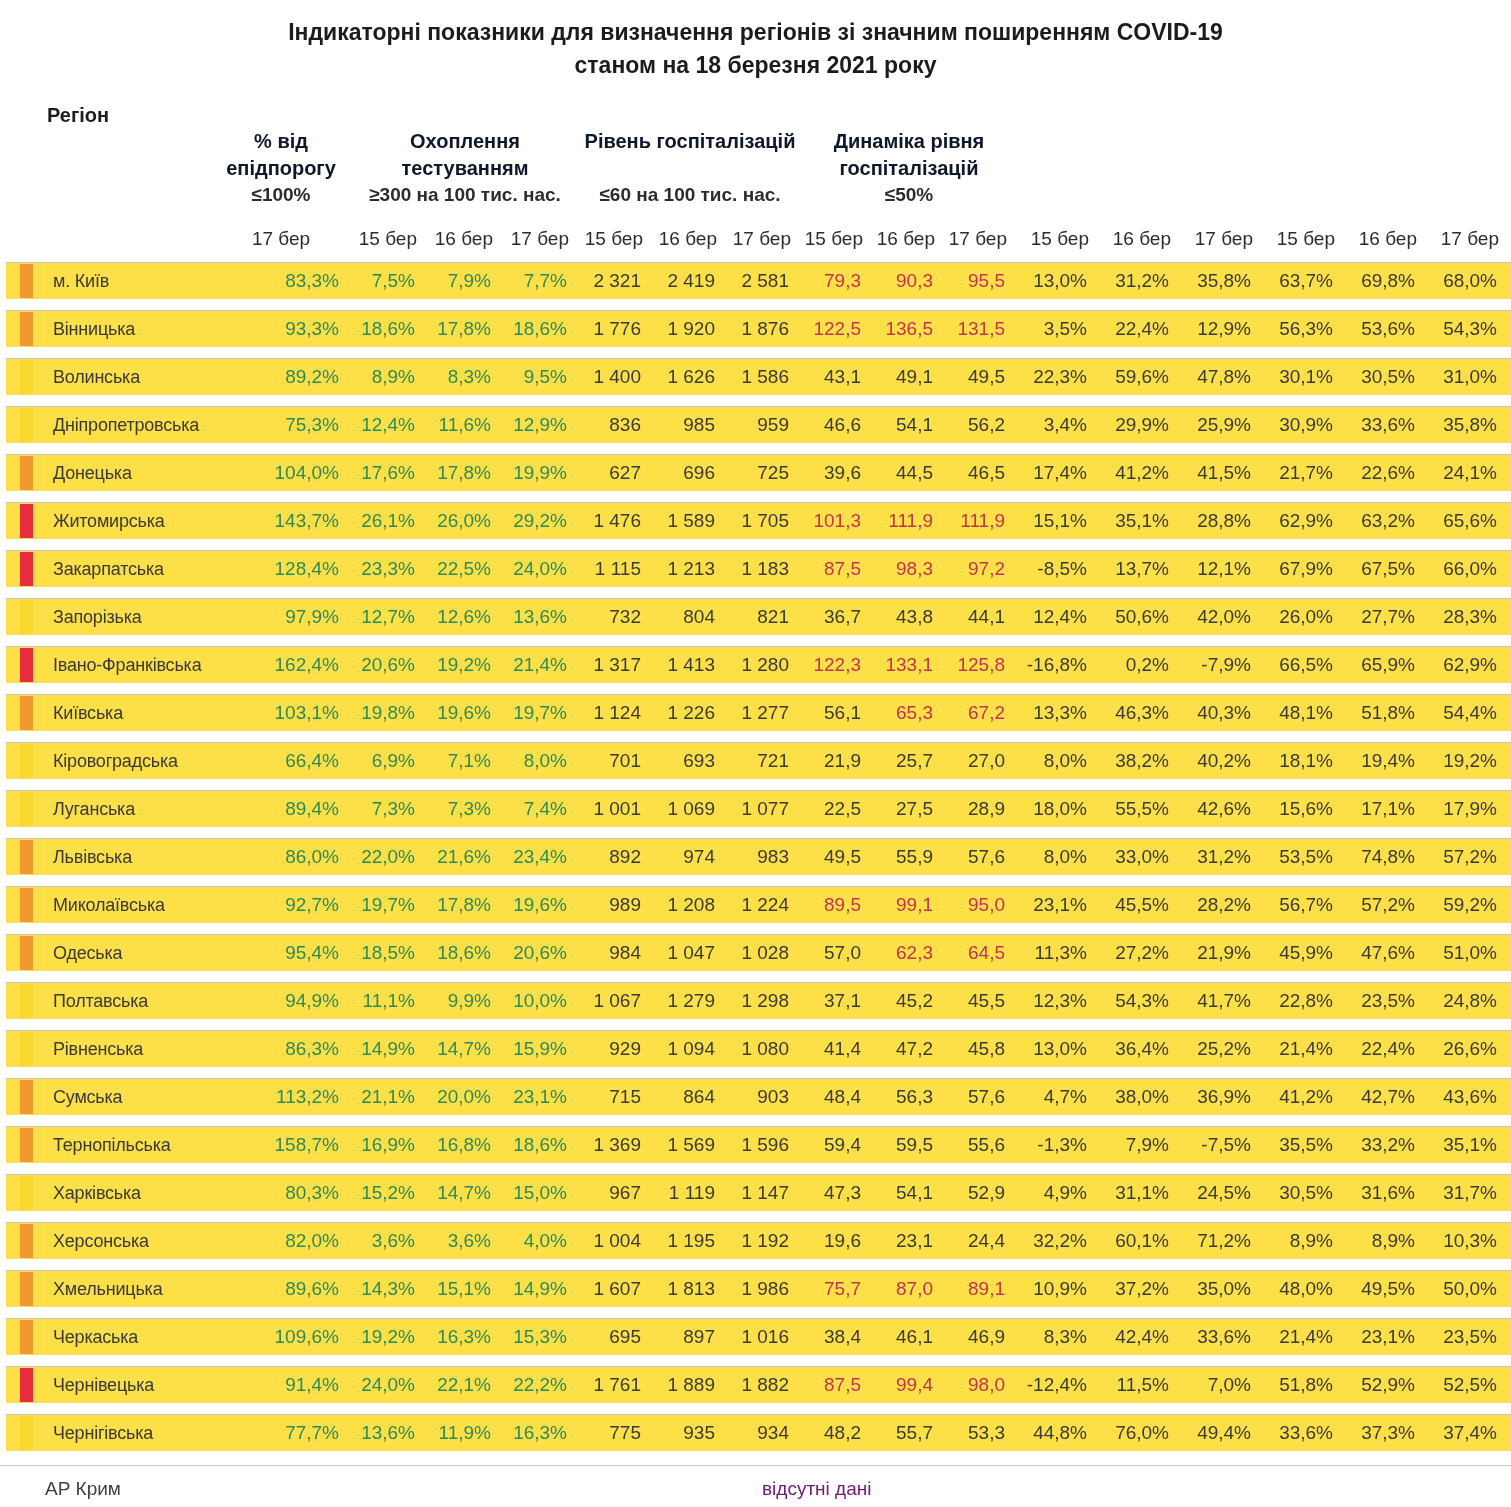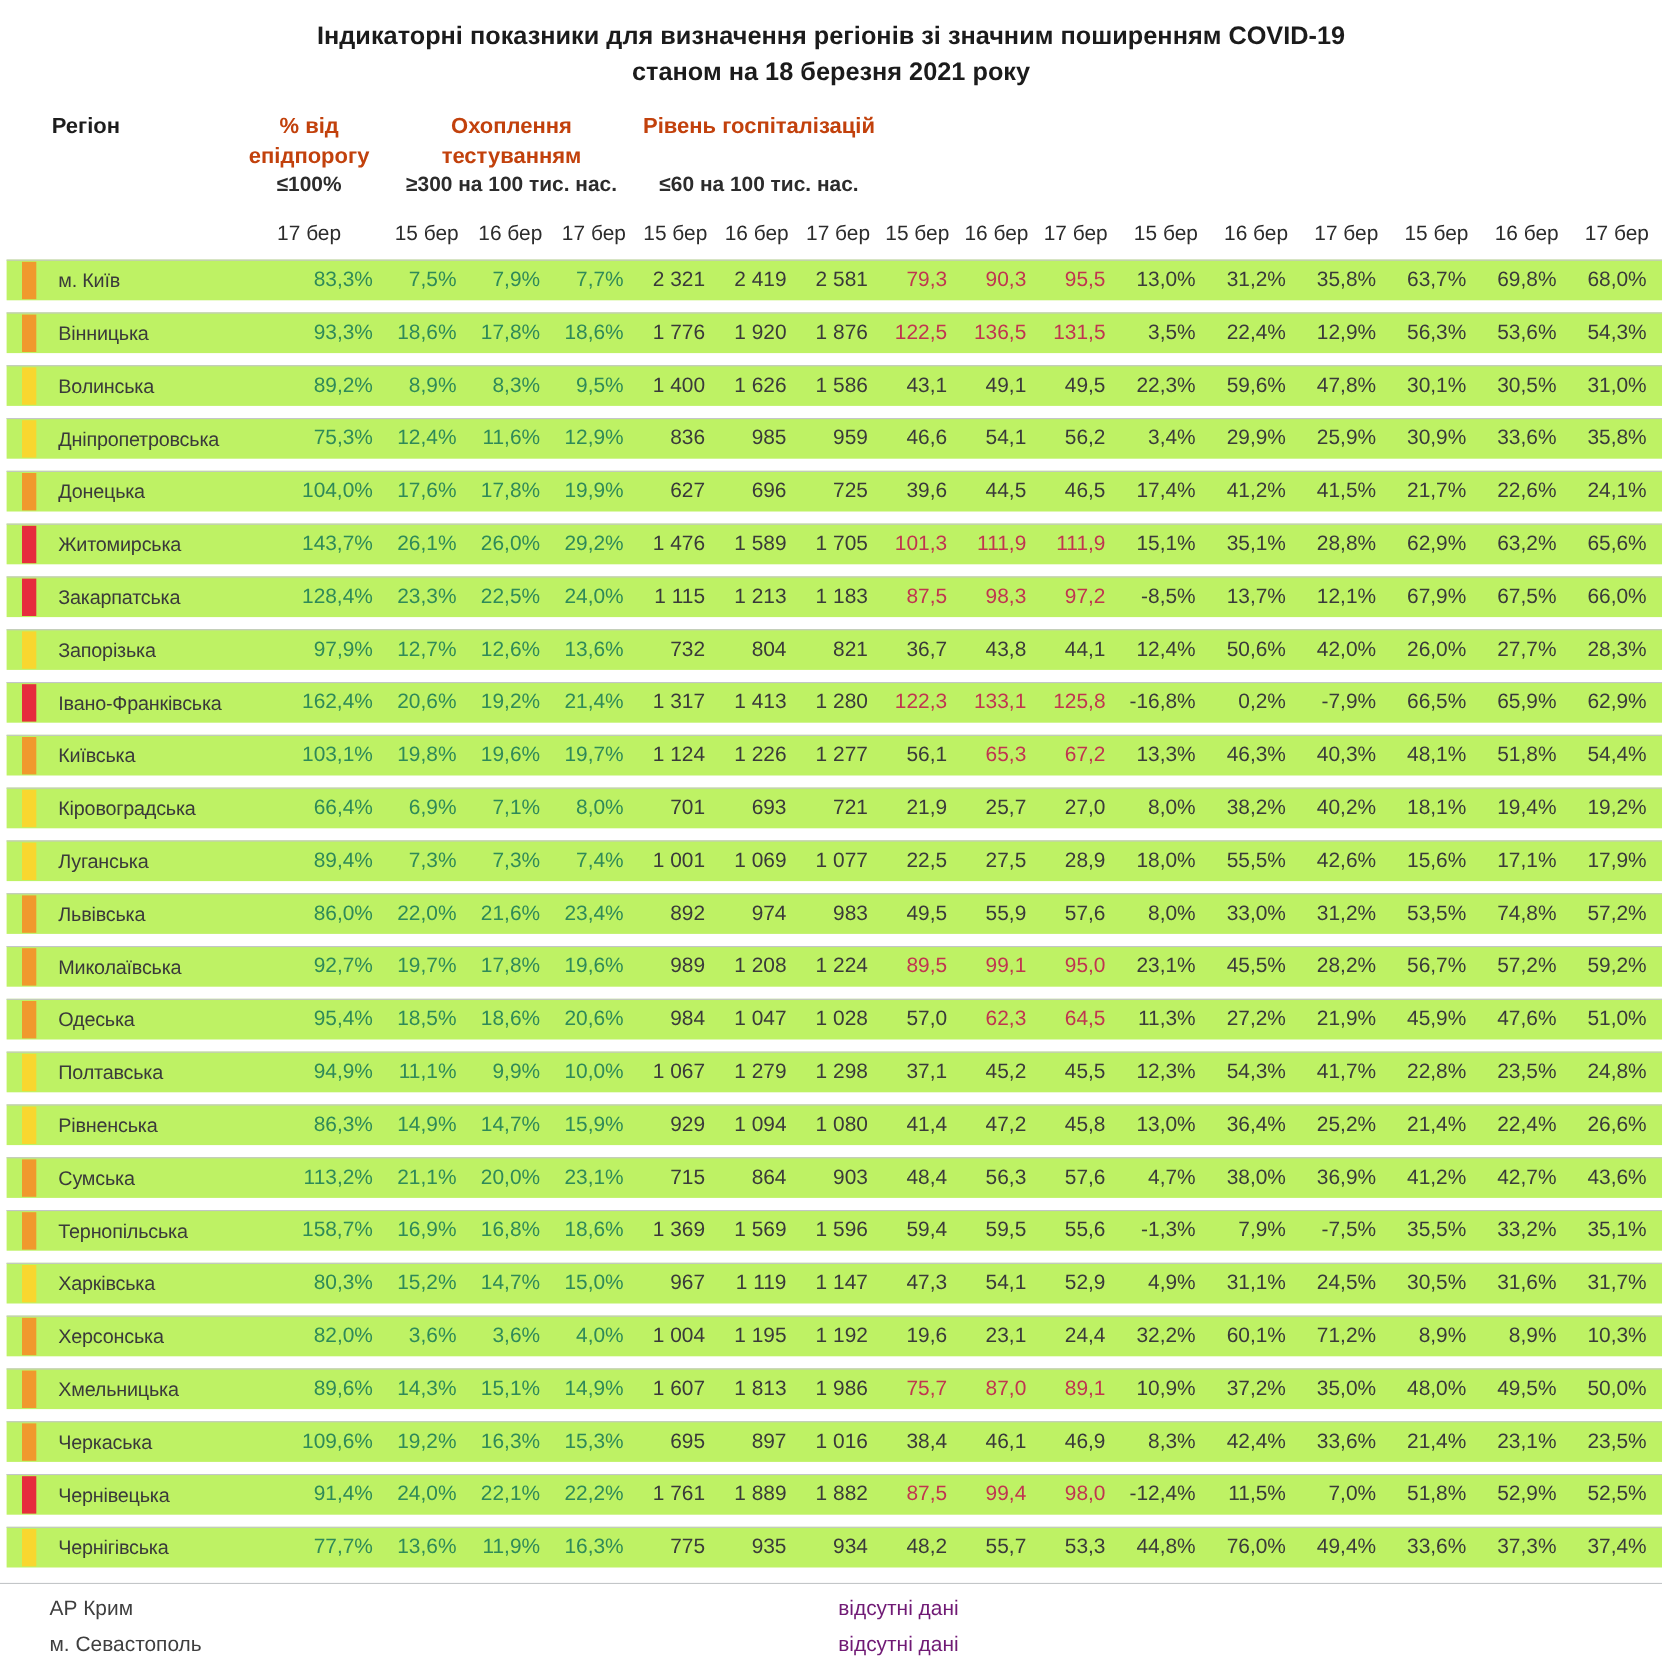--- a/index.html
+++ b/index.html
@@ -16,34 +16,34 @@
   
   .groups-grid{
     display:grid;
     grid-template-columns:205px 140px 228px 222px 216px 246px 246px;
     padding-left:6px;margin-top:20px;
   }
   .region-h{
     font-weight:bold;font-size:20px;color:#1d1d1d;padding-left:41px;padding-top:2px;
   }
   .group{text-align:center;}
-  .g-title{font-weight:bold;font-size:20px;line-height:27px;height:56px;color:#c2410c;}
+  .g-title{font-weight:bold;font-size:20px;line-height:27px;height:56px;color:#0f172a;margin-top:26px;}
   .g-threshold{font-size:19px;color:#2c2c2c;font-weight:bold;}
   
   .row-grid{
     display:grid;
     grid-template-columns:205px 140px 76px 76px 76px 74px 74px 74px 72px 72px 72px 82px 82px 82px 82px 82px 82px;
     padding-left:0;margin-left:6px;
   }
   .dates-grid{margin-top:22px;}
   .date-cell{font-size:19px;color:#2c2c2c;text-align:right;padding-right:10px;white-space:nowrap;}
   .date-cell.centered{text-align:center;padding-right:0;}
   
   .data-row{
-    height:36px;align-items:center;background:#bef264;
+    height:36px;align-items:center;background:#fde047;
     border-top:1px solid #C3C6C8;margin-top:11px;
   }
   .data-row.first{margin-top:12px;}
   .region-cell{display:flex;align-items:center;height:100%;padding-left:14px;}
   .square{width:13px;height:34px;margin-right:20px;flex:none;}
   .region-name{font-size:18px;color:#3a3a3a;white-space:nowrap;letter-spacing:-0.2px;}
   .val{font-size:19px;text-align:right;padding-right:12px;white-space:nowrap;color:#3a3a3a;}
   .val.green{color:#2F8A58;}
   .val.redval{color:#C03550;}
   
@@ -68,20 +68,24 @@
         <div class="g-title">% від<br>епідпорогу</div>
         <div class="g-threshold">≤100%</div>
       </div>
       <div class="group">
         <div class="g-title">Охоплення тестуванням</div>
         <div class="g-threshold">≥300 на 100 тис. нас.</div>
       </div>
       <div class="group">
         <div class="g-title">Рівень госпіталізацій</div>
         <div class="g-threshold">≤60 на 100 тис. нас.</div>
+      </div>
+      <div class="group">
+        <div class="g-title">Динаміка рівня<br>госпіталізацій</div>
+        <div class="g-threshold">≤50%</div>
       </div>
     </div>
 
   <div class="row-grid dates-grid">
 
   <div></div>
       <div class="date-cell centered">17 бер</div>
       <div class="date-cell">15 бер</div>
       <div class="date-cell">16 бер</div>
       <div class="date-cell">17 бер</div>

